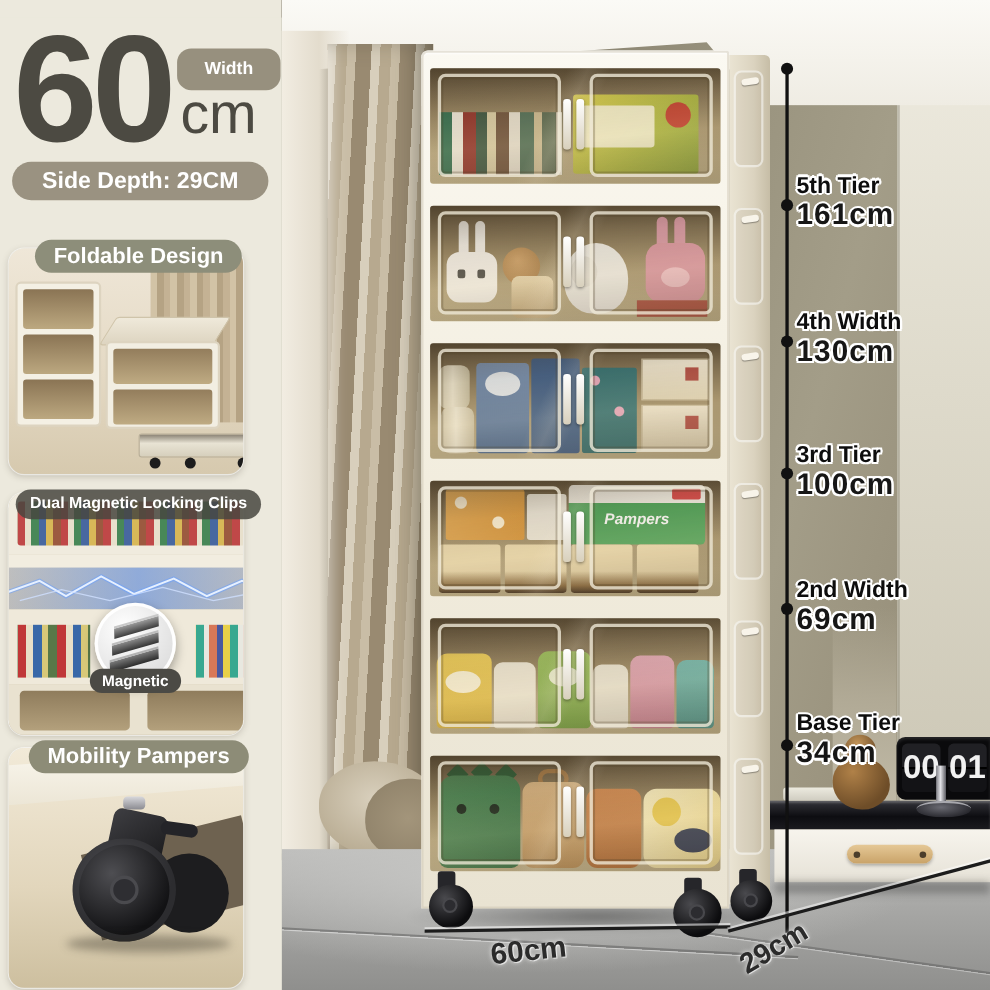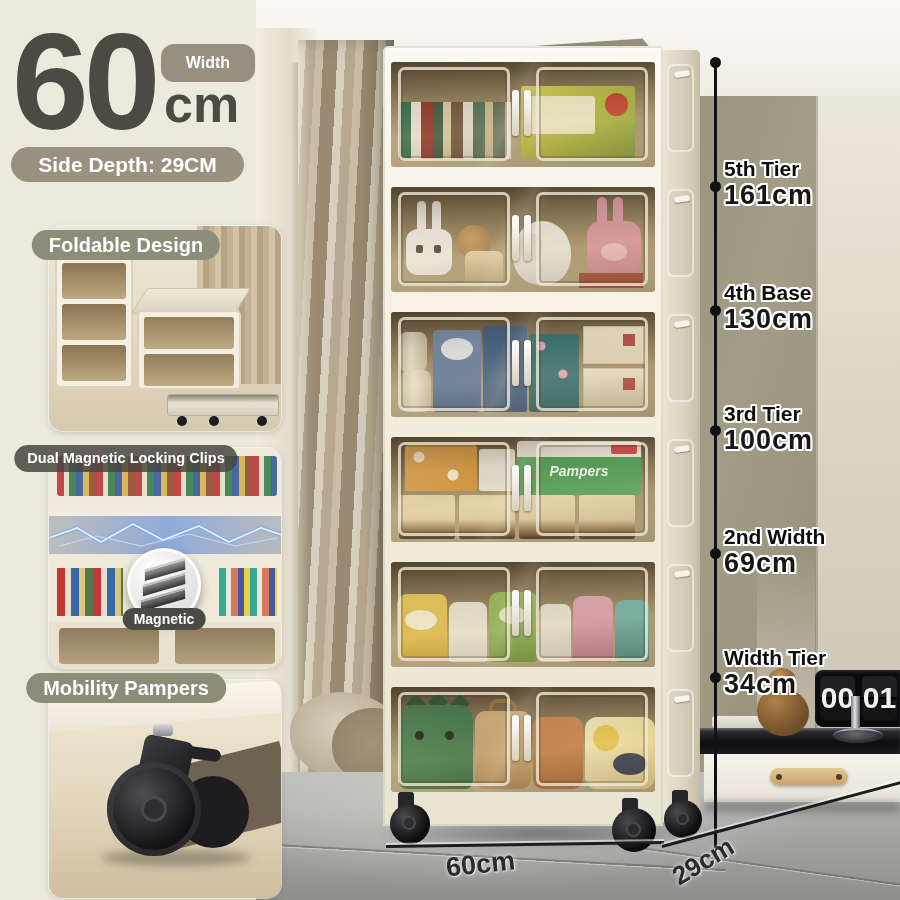--- a/index.html
+++ b/index.html
@@ -26,22 +26,22 @@
         background:linear-gradient(180deg,#ffffff,#d8d0bc);box-shadow:0 1px 3px rgba(0,0,0,.45);}
   .splate{position:absolute;left:4px;width:27px;height:88px;border:2px solid rgba(255,255,255,.55);
         border-radius:7px;background:rgba(70,60,40,.05);}
   .slatch{position:absolute;left:5px;top:5px;width:16px;height:6px;border-radius:3px;
         background:#f8f4ea;box-shadow:0 1px 1px rgba(0,0,0,.35);transform:rotate(-8deg);}
   .wheelF{position:absolute;width:16px;height:20px;background:#26262a;border-radius:3px;}
   .wheelT{position:absolute;border-radius:50%;
         background:radial-gradient(circle at 36% 32%,#4a4a4e,#0c0c0e 68%);}
   .wheelH{position:absolute;border-radius:50%;background:#2c2c30;border:2px solid #48484c;}
   .pillW{color:#fff;font-weight:700;text-align:center;white-space:nowrap;}
-  .fcard{position:absolute;left:8px;width:232px;border-radius:14px;overflow:hidden;
-        box-shadow:0 0 0 1px rgba(255,255,255,.55), 0 2px 6px rgba(90,85,70,.25);margin-left:41px;}
+  .fcard{position:absolute;left:8px;width:213px;border-radius:14px;overflow:hidden;
+        box-shadow:0 0 0 1px rgba(255,255,255,.55), 0 2px 6px rgba(90,85,70,.25);}
   .fdigit{position:absolute;width:35px;height:44px;border-radius:5px;color:#f2f2f2;
         font-size:30px;font-weight:700;text-align:center;line-height:44px;
         background:linear-gradient(180deg,#202024 0 48%,#000 48% 52%,#131316 52% 100%);}
 </style>
 </head>
 <body>
 
 <div id="stage">
 
   <div class="a" style="left:256px;top:0;width:560px;height:782px;
@@ -279,50 +279,50 @@
   <div class="a" style="left:710px;top:305px;width:11px;height:11px;border-radius:50%;background:#111;z-index:21;"></div>
   <div class="a" style="left:710px;top:425px;width:11px;height:11px;border-radius:50%;background:#111;z-index:21;"></div>
   <div class="a" style="left:710px;top:548px;width:11px;height:11px;border-radius:50%;background:#111;z-index:21;"></div>
   <div class="a" style="left:710px;top:672px;width:11px;height:11px;border-radius:50%;background:#111;z-index:21;"></div>
 
   <div class="a" style="left:724px;top:157px;z-index:22;">
     <div class="tname ow">5th Tier</div>
     <div class="tcm ow">161cm</div>
   </div>
   <div class="a" style="left:724px;top:281px;z-index:22;">
-    <div class="tname ow">4th Base</div>
+    <div class="tname ow">4th Width</div>
     <div class="tcm ow">130cm</div>
   </div>
   <div class="a" style="left:724px;top:402px;z-index:22;">
     <div class="tname ow">3rd Tier</div>
     <div class="tcm ow">100cm</div>
   </div>
   <div class="a" style="left:724px;top:525px;z-index:22;">
     <div class="tname ow">2nd Width</div>
     <div class="tcm ow">69cm</div>
   </div>
   <div class="a" style="left:724px;top:646px;z-index:22;">
-    <div class="tname ow">Width Tier</div>
+    <div class="tname ow">Base Tier</div>
     <div class="tcm ow">34cm</div>
   </div>
 
   <div class="a" style="left:386px;top:843px;width:278px;height:3px;background:#1c1c1c;
        transform:rotate(-0.8deg);box-shadow:0 -2px 0 rgba(255,255,255,.55);z-index:20;"></div>
   <div class="a" style="left:662px;top:845px;width:252px;height:3px;background:#1c1c1c;
        transform:rotate(-15deg);transform-origin:left center;box-shadow:0 -2px 0 rgba(255,255,255,.5);z-index:20;"></div>
   <div class="a" style="left:446px;top:849px;font-size:27px;font-weight:700;color:#2b2b2b;transform:rotate(-6deg);z-index:21;
        text-shadow:0 0 5px rgba(255,255,255,.85),1px 1px 0 rgba(255,255,255,.6);">60cm</div>
   <div class="a" style="left:670px;top:846px;font-size:26px;font-weight:700;color:#2b2b2b;transform:rotate(-31deg);z-index:21;
        text-shadow:0 0 5px rgba(255,255,255,.85),1px 1px 0 rgba(255,255,255,.6);">29cm</div>
 
   <div class="a" style="left:0;top:16px;width:256px;height:900px;background:#ECE9DD;z-index:30;">
 
     <div class="a" style="left:12px;top:-14px;font-size:138px;font-weight:700;color:#4C4A42;letter-spacing:-5px;">60</div>
     <div class="a pillW" style="left:161px;top:28px;width:94px;height:38px;line-height:38px;border-radius:13px;background:#97907E;font-size:16px;">Width</div>
-    <div class="a" style="left:164px;top:58px;font-size:52px;font-weight:700;color:#4C4A42;">cm</div>
+    <div class="a" style="left:164px;top:58px;font-size:52px;font-weight:400;color:#4C4A42;">cm</div>
     <div class="a pillW" style="left:11px;top:131px;width:233px;height:35px;line-height:35px;border-radius:18px;background:#9A9281;font-size:21px;">Side Depth: 29CM</div>
 
     <div class="fcard" style="top:210px;height:205px;
          background:linear-gradient(180deg,#efe7d8 0%,#e4d9c4 55%,#d6c9ae 100%);">
       <div style="position:absolute;right:0;top:0;width:84px;height:158px;
            background:repeating-linear-gradient(90deg,#d2c3a6 0 6px,#b5a384 6px 12px,#c4b294 12px 18px);"></div>
       <div style="position:absolute;left:6px;top:30px;width:78px;height:132px;
            background:#f4f0e4;border:2px solid #ddd4c0;border-radius:5px;">
         <div style="position:absolute;left:5px;top:5px;width:64px;height:36px;border-radius:3px;background:linear-gradient(180deg,#8a7454,#bca880);"></div>
         <div style="position:absolute;left:5px;top:46px;width:64px;height:36px;border-radius:3px;background:linear-gradient(180deg,#8a7454,#bca880);"></div>
@@ -334,21 +334,21 @@
            background:#f2eee2;border:2px solid #ddd4c0;border-radius:5px;">
         <div style="position:absolute;left:5px;top:5px;width:90px;height:32px;border-radius:3px;background:linear-gradient(180deg,#937d5c,#bfab83);"></div>
         <div style="position:absolute;left:5px;top:42px;width:90px;height:32px;border-radius:3px;background:linear-gradient(180deg,#937d5c,#bfab83);"></div>
       </div>
       <div style="position:absolute;left:118px;top:168px;width:112px;height:22px;
            background:linear-gradient(180deg,#8a8274,#e8e3d4 40%,#d6cfbc);border-radius:3px;border:1px solid #b8ae98;"></div>
       <div style="position:absolute;left:128px;top:190px;width:10px;height:10px;border-radius:50%;background:#1c1c1c;"></div>
       <div style="position:absolute;left:160px;top:190px;width:10px;height:10px;border-radius:50%;background:#1c1c1c;"></div>
       <div style="position:absolute;left:208px;top:190px;width:10px;height:10px;border-radius:50%;background:#1c1c1c;"></div>
     </div>
-    <div class="a pillW" style="left:126px;top:202px;transform:translateX(-50%);height:30px;line-height:30px;padding:0 17px;border-radius:15px;background:#8D8E7A;font-size:20px;margin-top:12px;">Foldable Design</div>
+    <div class="a pillW" style="left:126px;top:202px;transform:translateX(-50%);height:30px;line-height:30px;padding:0 17px;border-radius:15px;background:#8D8E7A;font-size:20px;">Foldable Design</div>
 
     <div class="fcard" style="top:432px;height:220px;
          background:linear-gradient(180deg,#ded6c4,#cec4ac);">
       <div style="position:absolute;left:0;top:0;width:236px;height:56px;background:#f0ebde;">
         <div style="position:absolute;left:8px;top:8px;width:220px;height:40px;border-radius:3px;
              background:repeating-linear-gradient(90deg,#c04848 0 7px,#e8e0cc 7px 12px,#488858 12px 19px,#4868a0 19px 26px,#d8b858 26px 32px,#9c5a40 32px 39px);"></div>
       </div>
       <div style="position:absolute;left:0;top:56px;width:236px;height:12px;background:#f2ede0;"></div>
       <div style="position:absolute;left:0;top:68px;width:236px;height:38px;
            background:linear-gradient(90deg,rgba(70,110,200,.18),rgba(96,146,236,.6) 50%,rgba(70,110,200,.2));">

